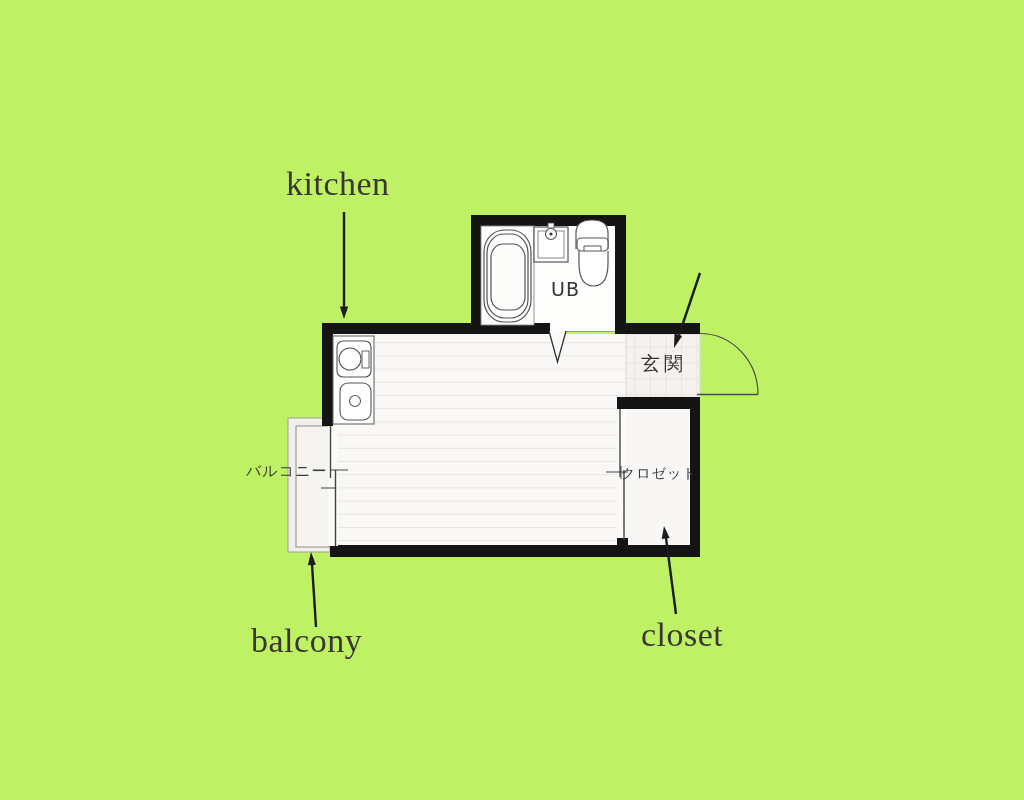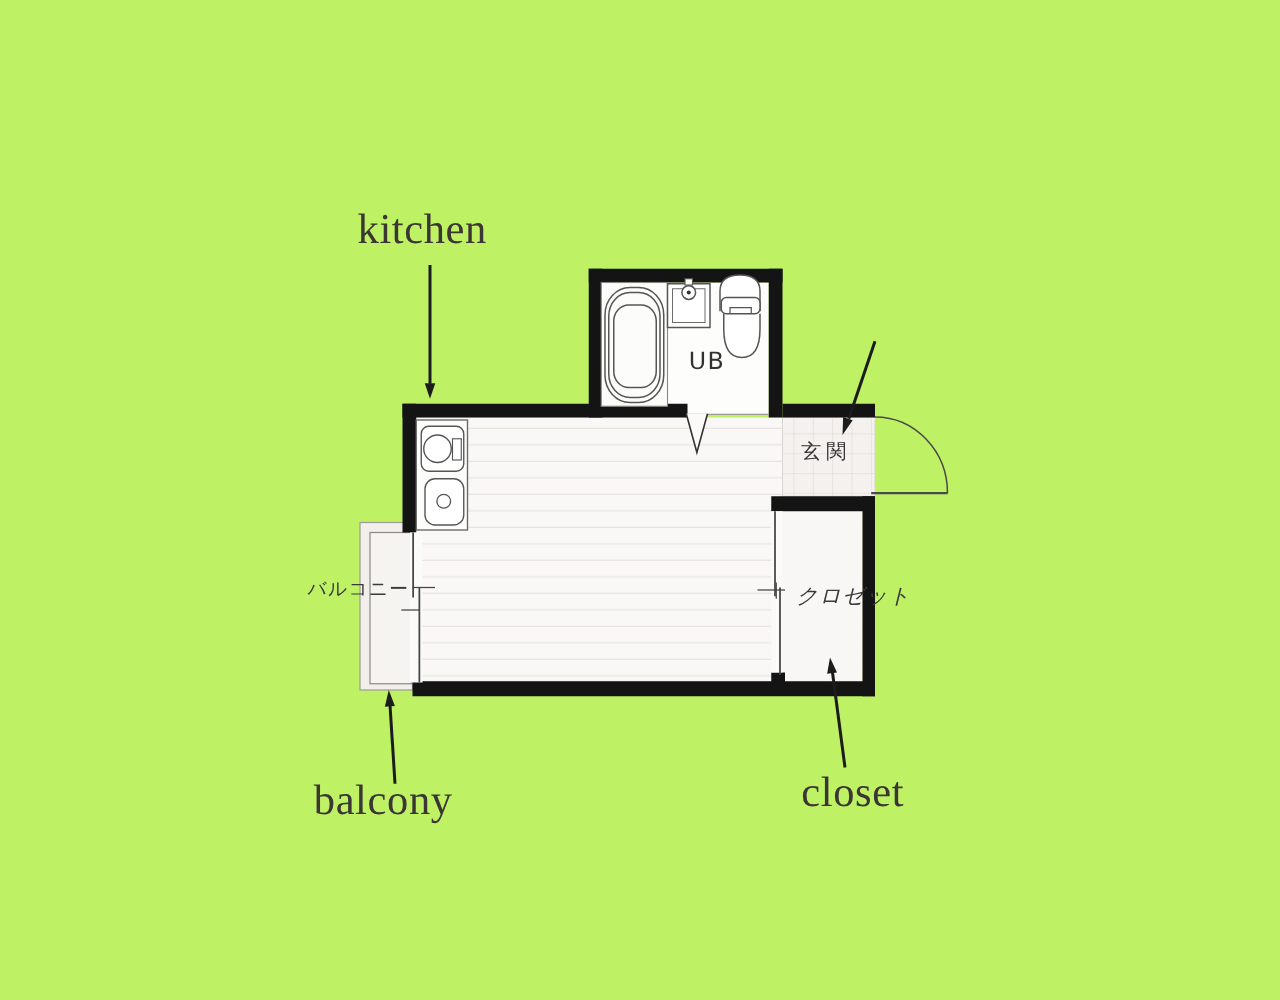--- a/index.html
+++ b/index.html
@@ -19,24 +19,24 @@
     white-space:nowrap;
     font-family:"Liberation Serif","DejaVu Serif",serif;
   }
   .jp-label{
     position:absolute;
     font-family:"DejaVu Sans",sans-serif;
     color:#323232;
     white-space:nowrap;
     text-align:right;
   }
-  #label-genkan{left:641px;top:351px;font-size:16px;letter-spacing:4px;}
+  #label-genkan{left:641px;top:351px;font-size:19px;letter-spacing:4px;}
   #label-ub{left:551px;top:278px;font-size:19px;letter-spacing:1px;}
   #label-balcony-jp{left:246px;top:462px;font-size:15px;letter-spacing:1px;color:#3a3a3a;}
-  #label-closet-jp{left:637px;top:465px;font-size:17px;letter-spacing:1px;color:#3a3a3a;font-style:italic;}
+  #label-closet-jp{left:621px;top:465px;font-size:14px;letter-spacing:1px;color:#3a3a3a;}
   #label-kitchen{left:286px;top:165px;}
   #label-entrance{left:636px;top:235px;}
   #label-balcony-en{left:251px;top:622px;}
   #label-closet-en{left:641px;top:616px;}
 </style>
 </head>
 <body>
 
 <div id="stage">
 

